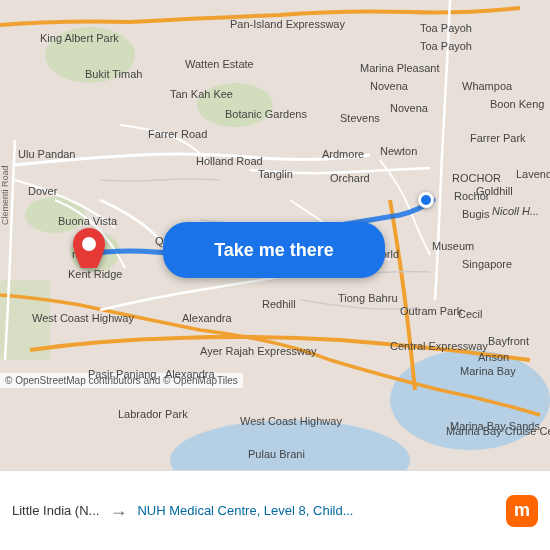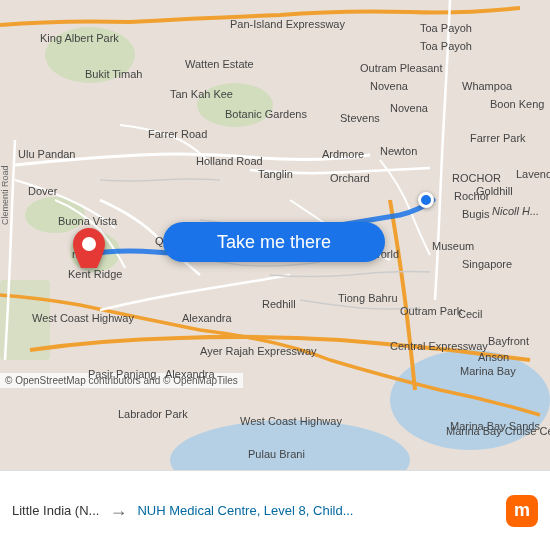--- a/index.html
+++ b/index.html
@@ -18,27 +18,27 @@
       position: absolute;
       top: 0; left: 0;
       width: 100%; height: 100%;
     }
 
     #take-me-there-btn {
       position: absolute;
       top: 222px;
       left: 163px;
       width: 222px;
-      height: 40px;
+      height: 56px;
       background: #1a73e8;
       color: white;
       border: none;
       border-radius: 24px;
       font-size: 18px;
-      font-weight: 400;
+      font-weight: 700;
       cursor: pointer;
       z-index: 10;
       display: flex;
       align-items: center;
       justify-content: center;
       box-shadow: 0 2px 8px rgba(0,0,0,0.3);
     }
 
     #origin-marker {
       position: absolute;
@@ -210,21 +210,21 @@
     <path d="M 433,200 Q 420,210 400,215 Q 370,220 340,225 Q 300,230 270,238 Q 240,245 210,250 Q 180,255 155,252 Q 130,250 105,252 Q 88,255 85,258" stroke="#1a73e8" stroke-width="5" fill="none" stroke-linecap="round" stroke-linejoin="round" opacity="0.85"></path>
   </svg>
 
   <div id="map-labels">
       <div class="map-label" style="left: 40px; top: 32px;">King Albert Park</div>
       <div class="map-label" style="left: 85px; top: 68px;">Bukit Timah</div>
       <div class="map-label" style="left: 185px; top: 58px;">Watten Estate</div>
       <div class="map-label" style="left: 230px; top: 18px;">Pan-Island Expressway</div>
       <div class="map-label" style="left: 420px; top: 22px;">Toa Payoh</div>
       <div class="map-label" style="left: 420px; top: 40px;">Toa Payoh</div>
-      <div class="map-label" style="left: 360px; top: 62px;">Outram Pleasant</div>
+      <div class="map-label" style="left: 360px; top: 62px;">Marina Pleasant</div>
       <div class="map-label" style="left: 370px; top: 80px;">Novena</div>
       <div class="map-label" style="left: 170px; top: 88px;">Tan Kah Kee</div>
       <div class="map-label" style="left: 225px; top: 108px;">Botanic Gardens</div>
       <div class="map-label" style="left: 340px; top: 112px;">Stevens</div>
       <div class="map-label" style="left: 462px; top: 80px;">Whampoa</div>
       <div class="map-label" style="left: 490px; top: 98px;">Boon Keng</div>
       <div class="map-label" style="left: 390px; top: 102px;">Novena</div>
       <div class="map-label" style="left: 18px; top: 148px;">Ulu Pandan</div>
       <div class="map-label" style="left: 148px; top: 128px;">Farrer Road</div>
       <div class="map-label" style="left: 322px; top: 148px;">Ardmore</div>

